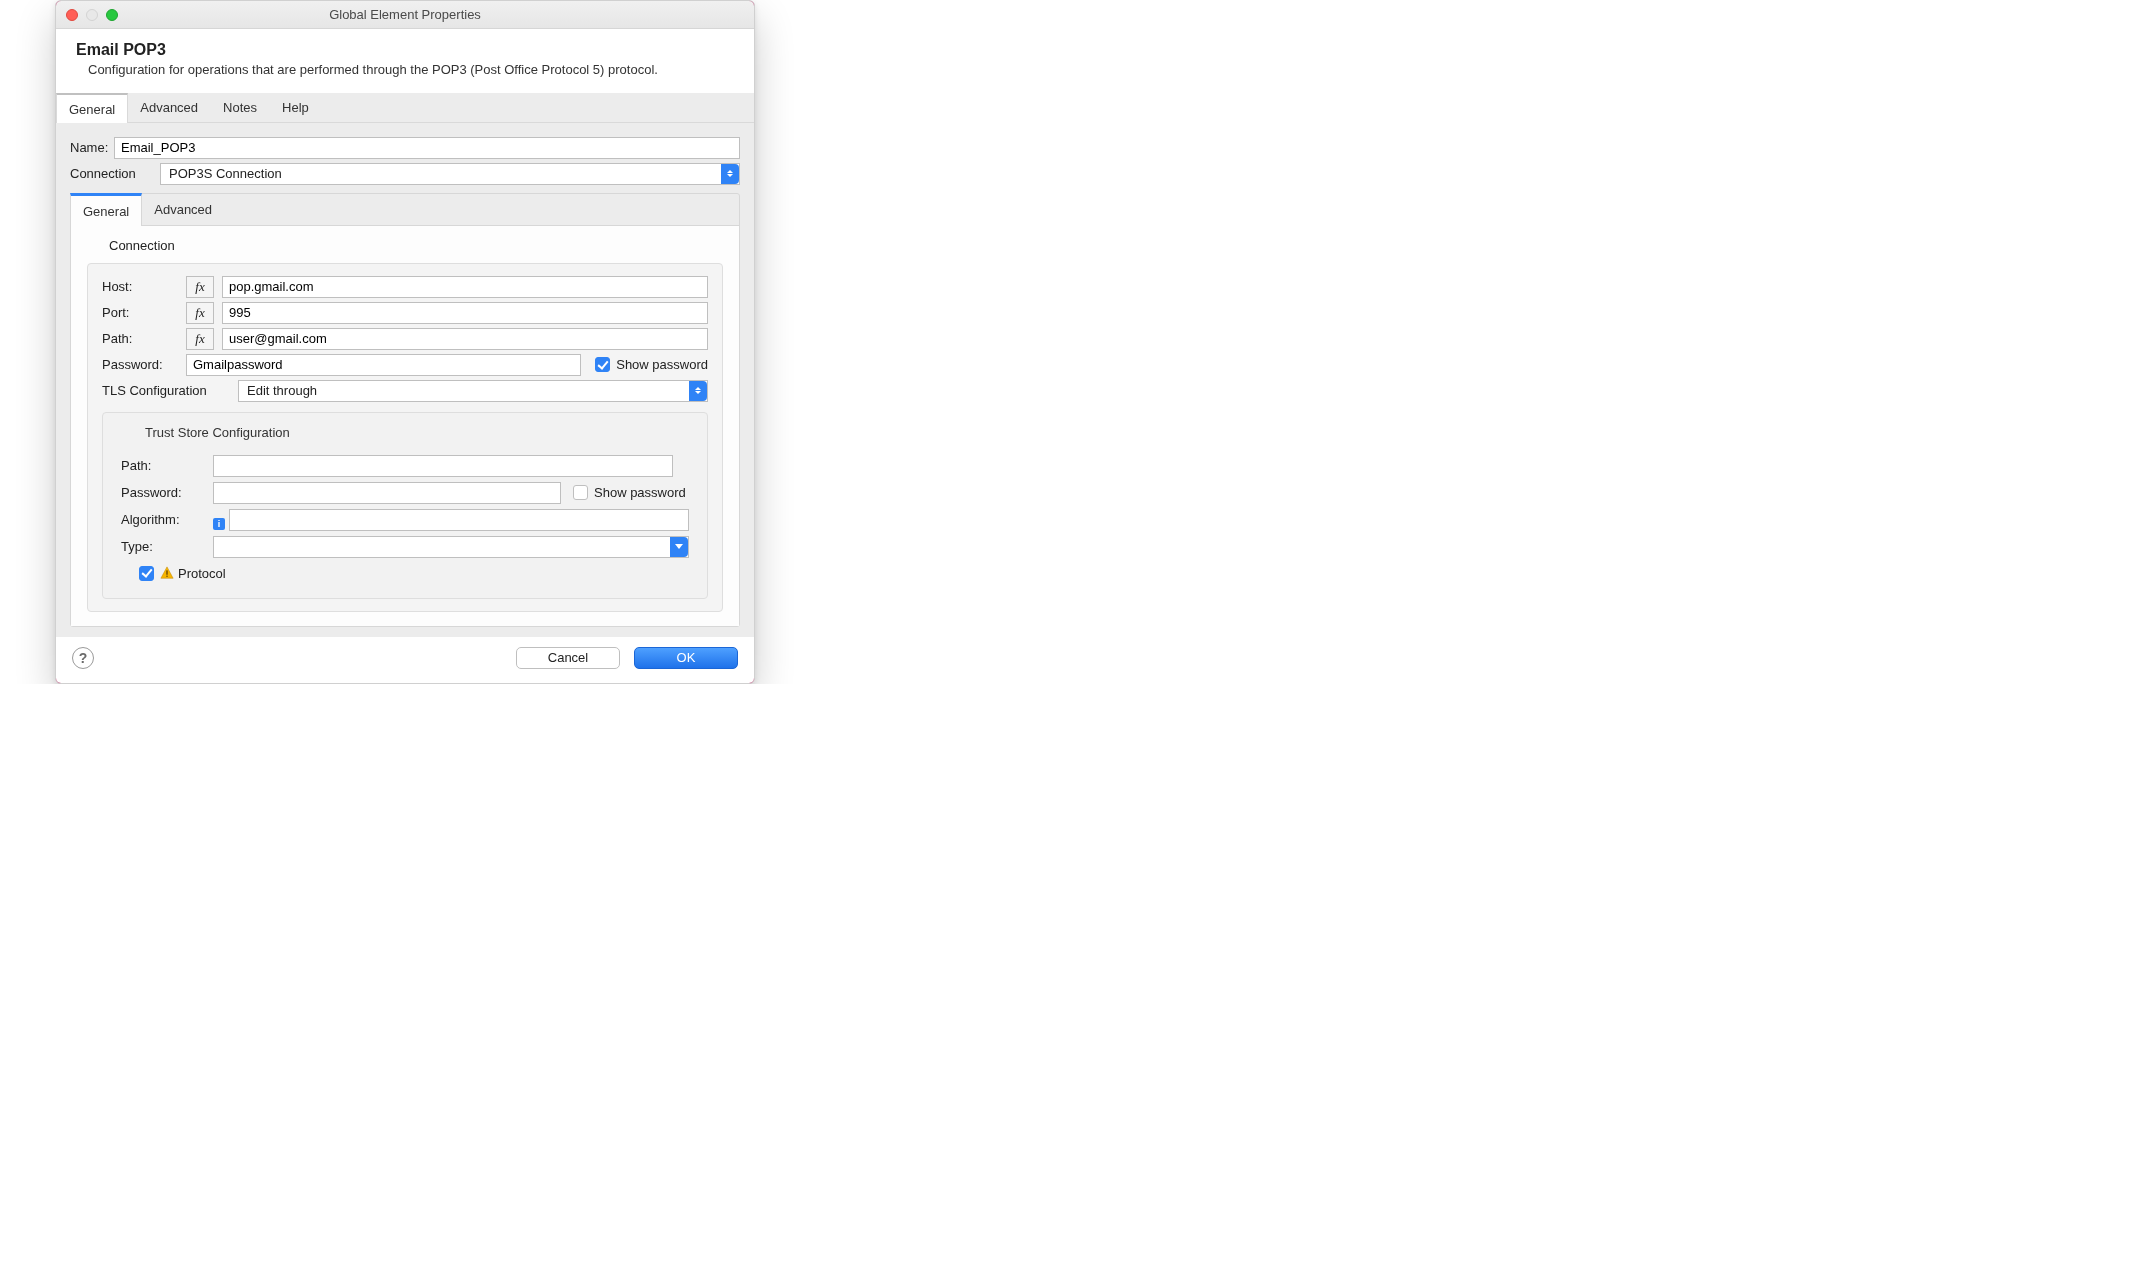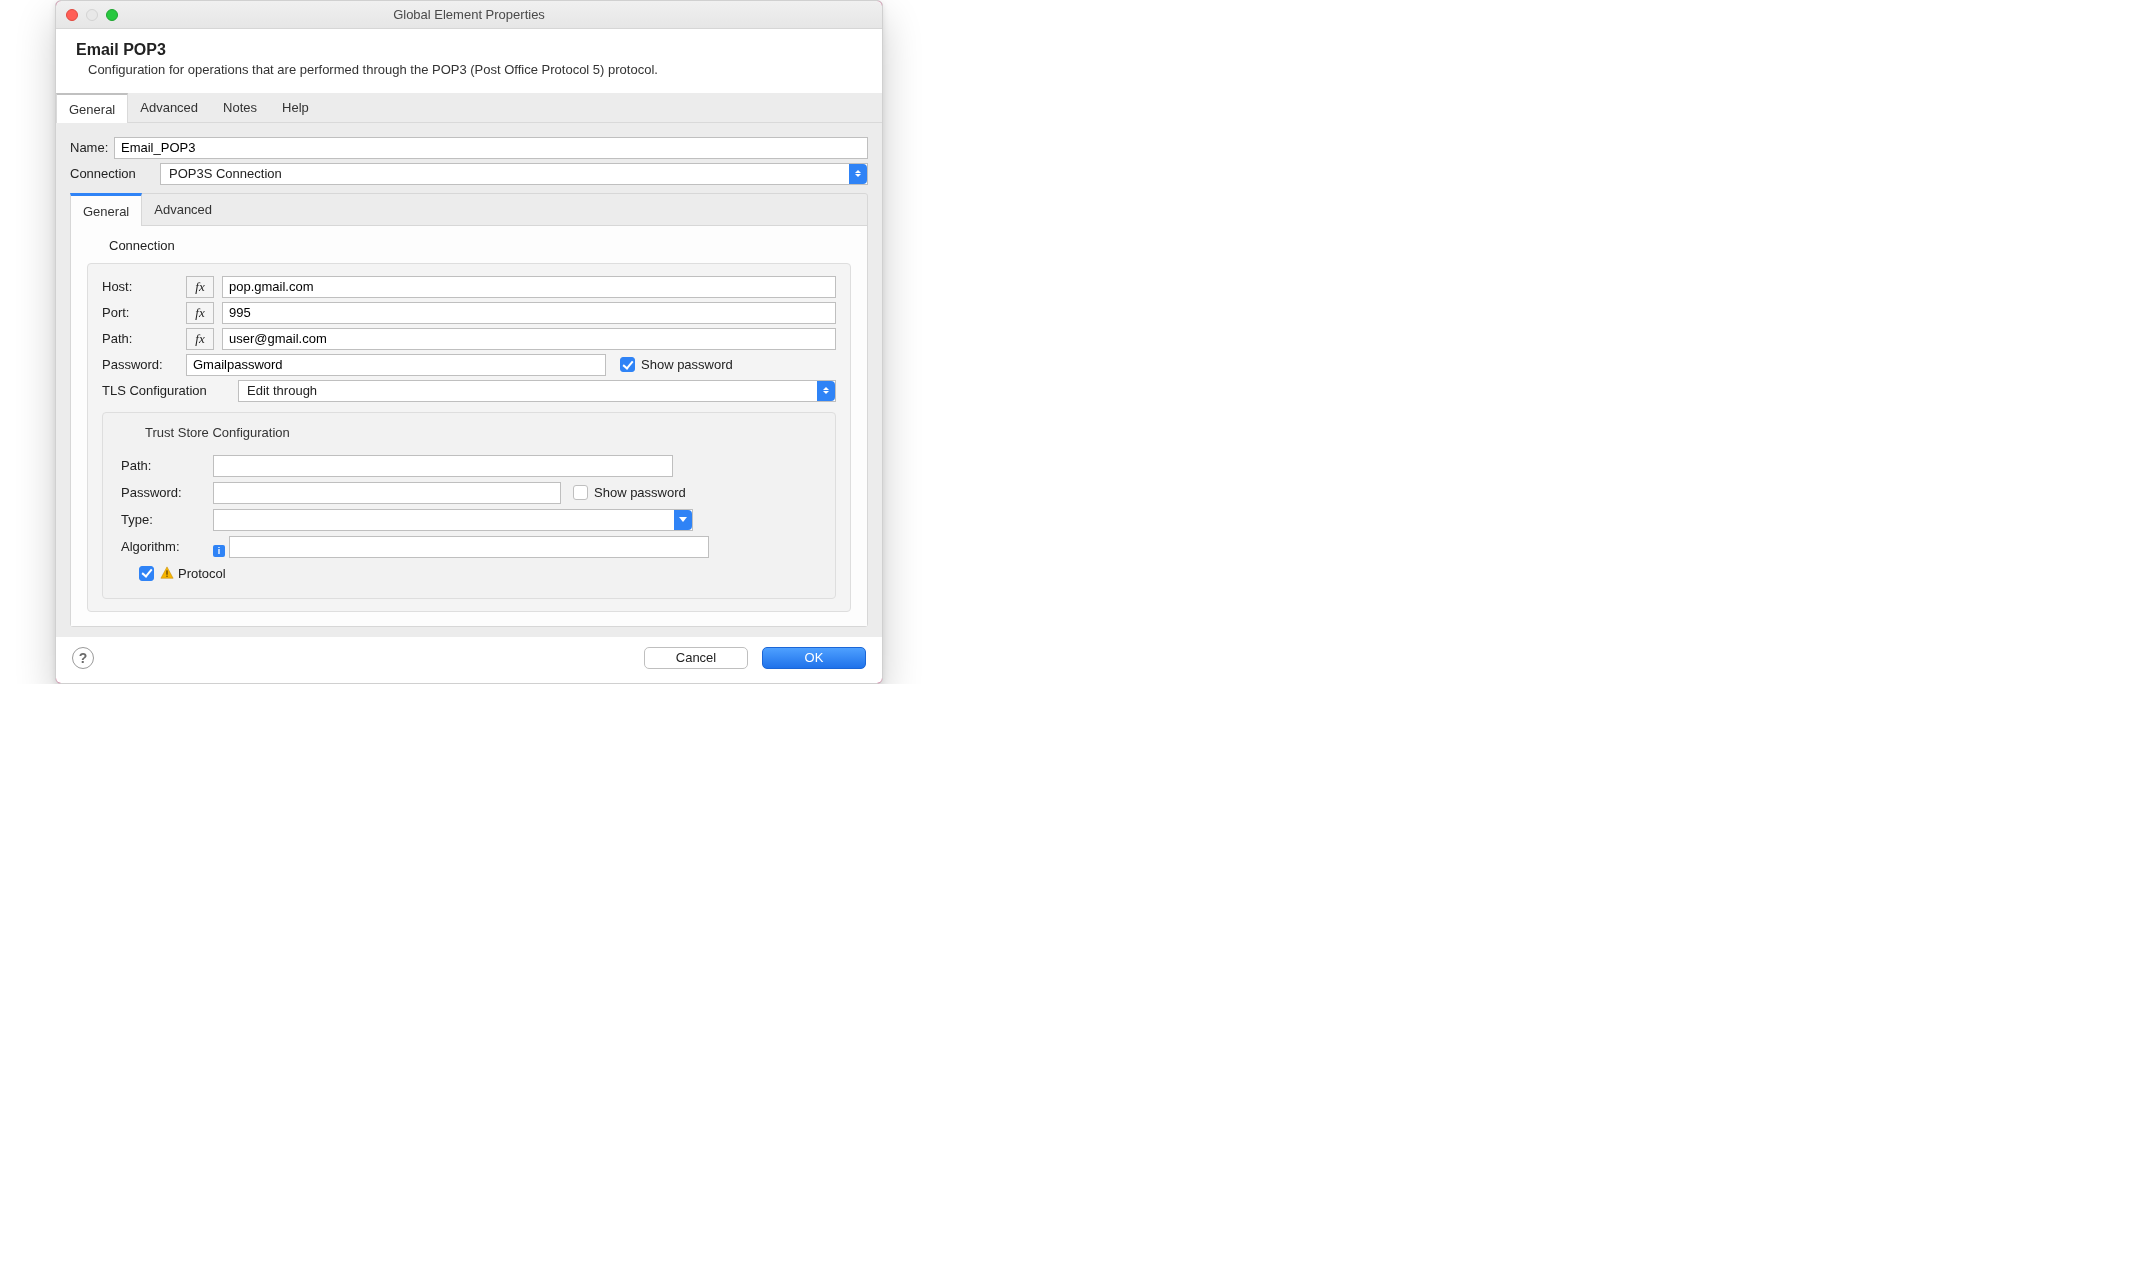--- a/index.html
+++ b/index.html
@@ -5,21 +5,21 @@
   * { box-sizing: border-box; }
   body {
     margin: 0;
     padding: 0;
     font-family: -apple-system, BlinkMacSystemFont, "Helvetica Neue", Arial, sans-serif;
     font-size: 13px;
     color: #222;
     background: #fff;
   }
   .dialog {
-    width: 828px;
+    width: 700px;
     margin: 0 0 0 55px;
     background: #be185d;
     border: 1px solid #d0d0d0;
     border-radius: 6px;
     box-shadow: 0 18px 40px rgba(0,0,0,0.20), 0 2px 6px rgba(0,0,0,0.10);
     overflow: hidden;
   }
   .titlebar {
     height: 28px;
     background: linear-gradient(#f0f0f0,#e6e6e6);
@@ -331,35 +331,35 @@
 
             <div class="inner-row">
               <div class="inner-label">Password:</div>
               <input class="input" style="max-width: 348px;" value="">
               <div style="width:12px"></div>
               <div class="checkbox-mac"></div>
               <span>Show password</span>
             </div>
 
             <div class="inner-row">
+              <div class="inner-label" style="display:flex;align-items:center;">
+                <span>Algorithm:</span>
+              </div>
+              <span class="info-icon">i</span>
+              <input class="input" style="max-width: 480px;" value="">
+            </div>
+
+            <div class="inner-row">
               <div class="inner-label">Type:</div>
               <div class="mac-select single-down" style="max-width:480px">
                 <span></span>
                 <div class="sel-caps">
                     <span class="dn"></span>
                   </div>
               </div>
-            </div>
-
-            <div class="inner-row">
-              <div class="inner-label" style="display:flex;align-items:center;">
-                <span>Algorithm:</span>
-              </div>
-              <span class="info-icon">i</span>
-              <input class="input" style="max-width: 480px;" value="">
             </div>
 
             <div class="inner-row" style="padding-left:18px; margin-top:8px;">
               <div class="checkbox-mac checked"></div>
               <span class="warn-icon">
                 <svg viewBox="0 0 16 16">
                     <polygon points="8,1 15,14 1,14" fill="#f7b500" stroke="#c08600" stroke-width="0.6"></polygon>
                     <rect x="7.3" y="5" width="1.4" height="5" fill="#5a3a00"></rect>
                     <rect x="7.3" y="11" width="1.4" height="1.4" fill="#5a3a00"></rect>
                   </svg>

